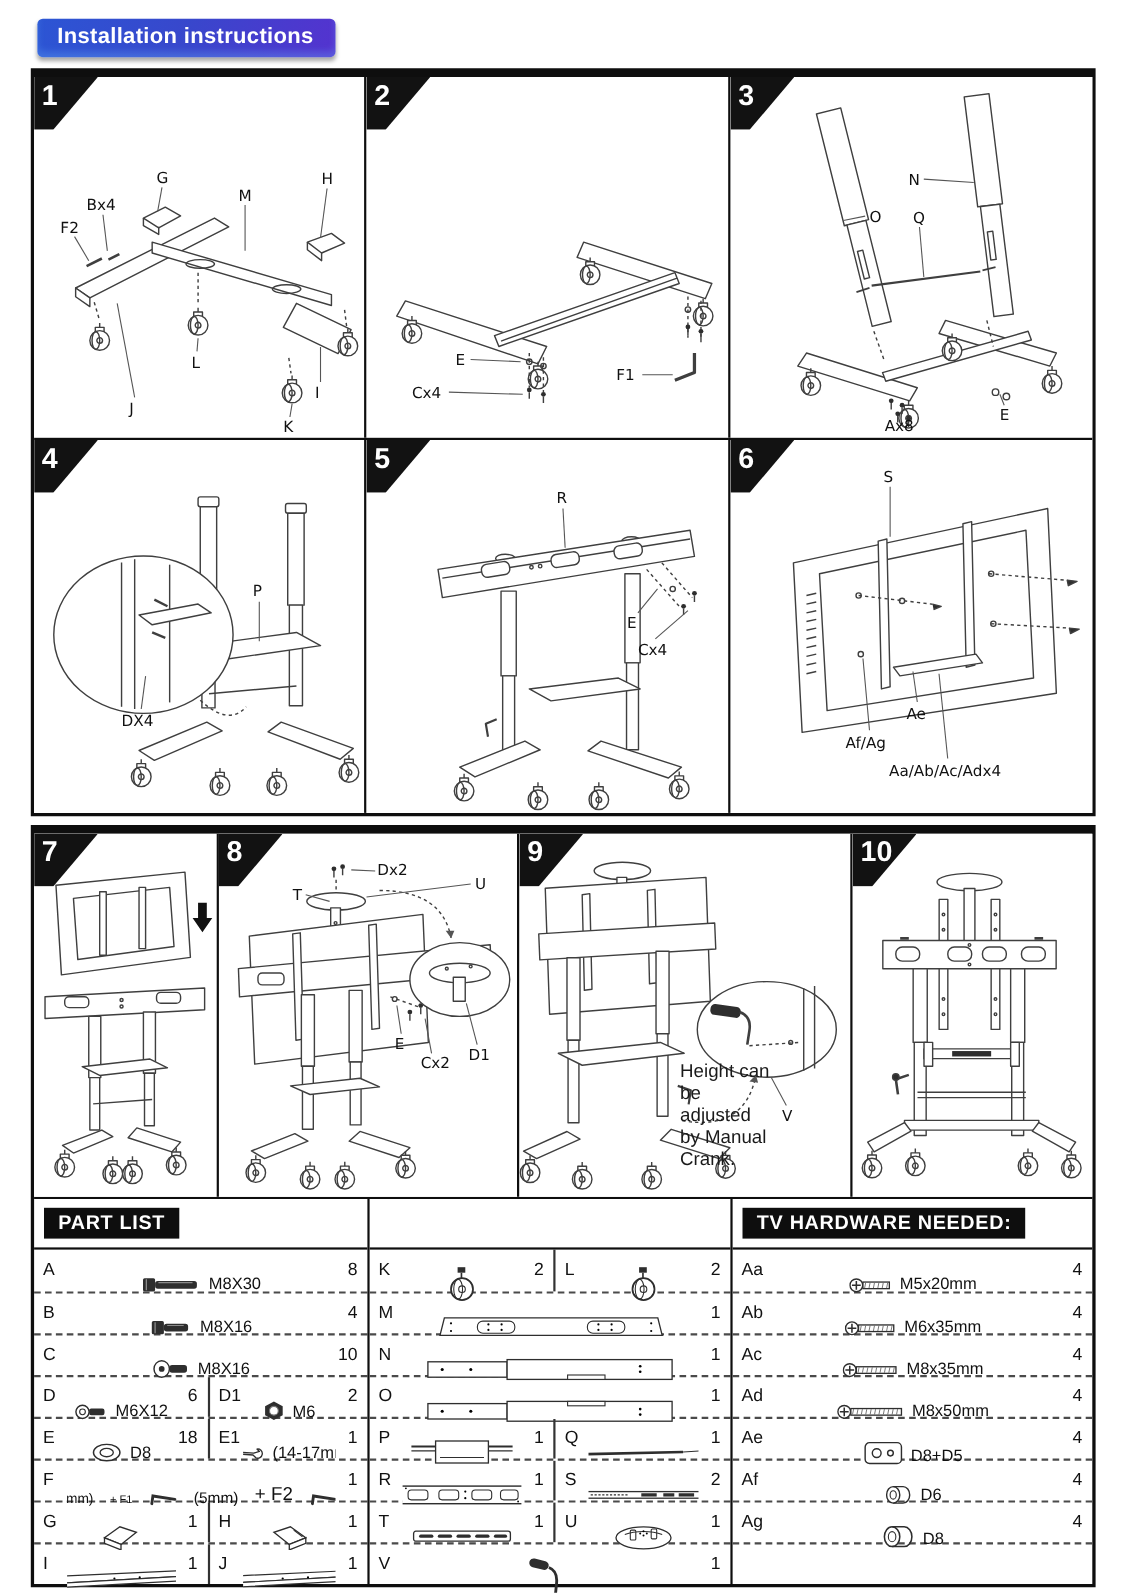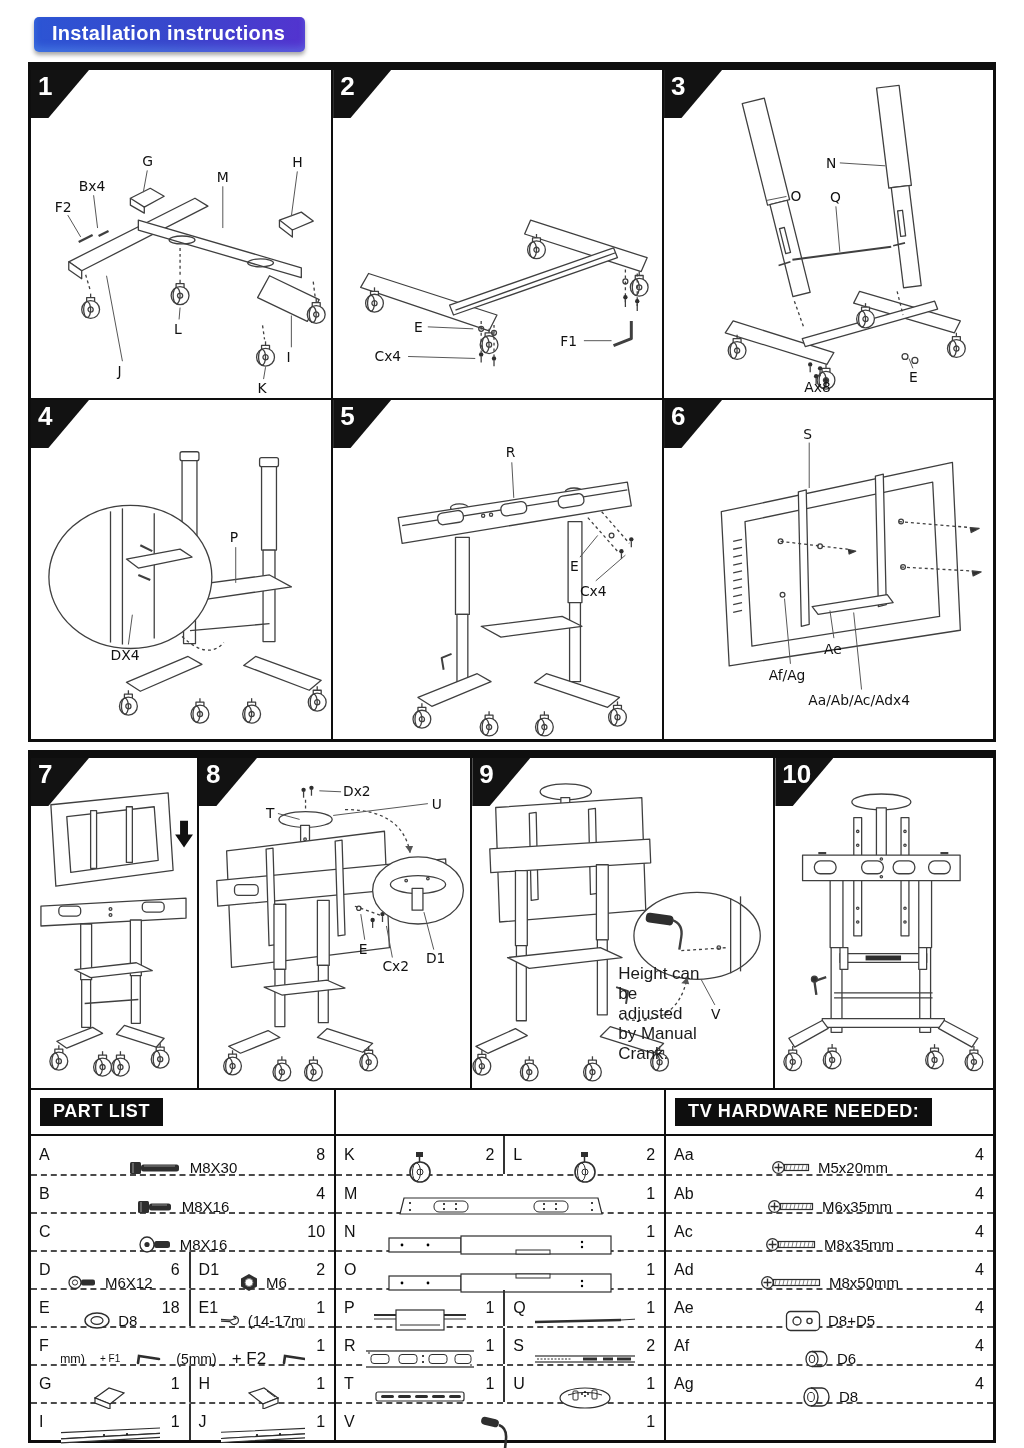--- a/index.html
+++ b/index.html
@@ -49,21 +49,21 @@
   .ptable{border-top:2px solid #0e0e0e;display:grid;grid-template-columns:305fr 332fr 331fr;}
   .pcol{box-sizing:border-box;min-width:0;}
   .pcol + .pcol{border-left:2px solid #0e0e0e;}
   .pcol-header{height:46px;border-bottom:2px solid #0e0e0e;display:flex;align-items:center;padding-left:9px;box-sizing:border-box;}
   .hbox{background:#0e0e0e;color:#fff;font-weight:bold;font-size:18px;padding:3px 13px 4px;letter-spacing:0.6px;white-space:nowrap;}
   .prow{height:38px;display:flex;align-items:stretch;box-sizing:border-box;}
   .prow + .prow{border-top:2px dashed #4a4a4a;}
   .pcell{display:flex;align-items:center;flex:1 1 0;min-width:0;box-sizing:border-box;}
   .pcell + .pcell{border-left:2px solid #333;}
   .pid{margin-left:8px;font-size:16px;color:#111;flex:0 0 auto;min-width:22px;}
-  .pbody{flex:1 1 auto;display:flex;align-items:center;justify-content:center;gap:7px;min-width:0;overflow:hidden;margin-top:25px;}
+  .pbody{flex:1 1 auto;display:flex;align-items:flex-end;justify-content:center;gap:7px;min-width:0;overflow:hidden;margin-top:25px;}
   .ptxt{font-size:15px;color:#111;white-space:nowrap;}
   .pqty{margin:0 9px 0 2px;font-size:16px;color:#111;flex:0 0 auto;text-align:right;min-width:18px;}
   .icn{display:inline-flex;align-items:center;}
   .icn svg{display:block;}
 </style>
 </head>
 <body>
 
 <svg width="0" height="0" style="position:absolute" aria-hidden="true">
   <defs>

